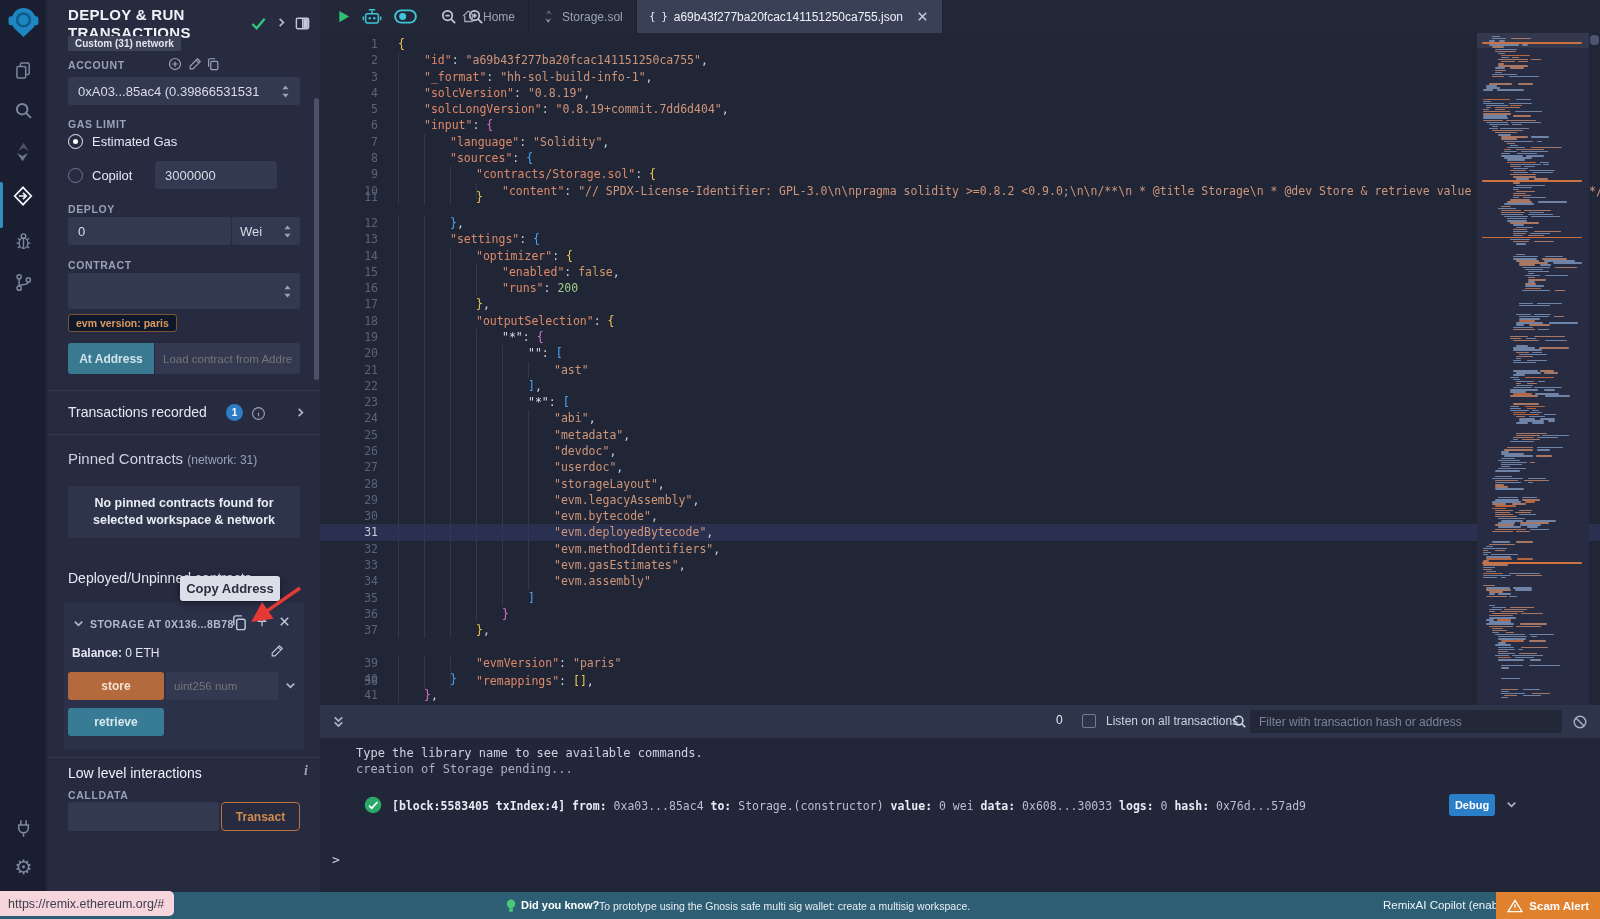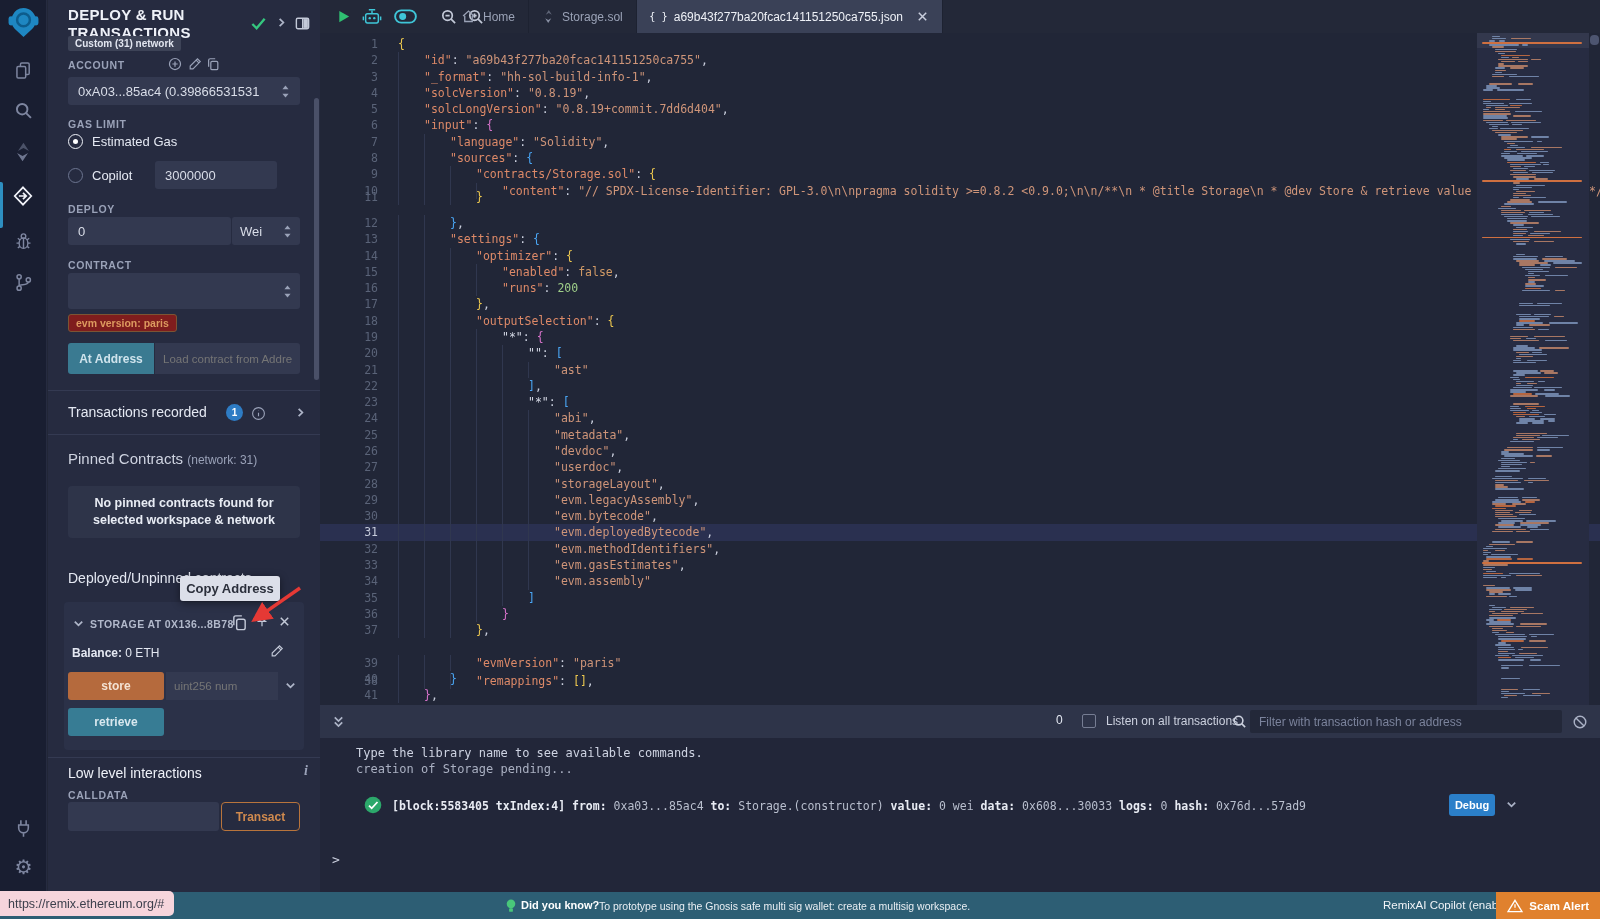--- a/index.html
+++ b/index.html
@@ -34,21 +34,21 @@
   #radio-est{left:20px;top:134px}#radio-est-lab{left:44px;top:134px}
   #radio-cus{left:20px;top:168px}#radio-cus-lab{left:44px;top:168px}
   #gas-input{position:absolute;left:107px;top:161px;width:122px;height:28px;padding:0 10px}
   #value-label{top:203px}
   #value-input{position:absolute;left:20px;top:217px;width:163px;height:28px;padding:0 10px}
   #wei-select{position:absolute;left:183px;top:217px;width:69px;height:28px;display:flex;align-items:center;padding:0 8px;border-left:1px solid #262b40;cursor:pointer}
   #wei-select .stepper{margin-left:auto;color:#9aa2b8}
   #contract-label{top:259px}
   #contract-select{position:absolute;left:20px;top:273px;width:232px;height:36px;display:flex;align-items:center;padding:0 8px;cursor:pointer}
   #contract-select .stepper{margin-left:auto;color:#9aa2b8}
-  #evm-badge{position:absolute;left:20px;top:314px;background:#7f1d1d;border:1px solid #7c5434;color:#dd9a5f;font-size:10.5px;font-weight:bold;padding:2px 7px;border-radius:3px}
+  #evm-badge{position:absolute;left:20px;top:314px;background:#0f172a;border:1px solid #7c5434;color:#dd9a5f;font-size:10.5px;font-weight:bold;padding:2px 7px;border-radius:3px}
   #ataddr-btn{position:absolute;left:20px;top:343px;width:86px;height:31px;background:#3a7a91;border:none;border-radius:3px 0 0 3px;color:#cfe3ec;font-size:12px;font-weight:bold;cursor:pointer}
   #load-input{position:absolute;left:107px;top:343px;width:145px;height:31px;border-radius:0 3px 3px 0;padding:0 8px;font-size:11.5px}
   .pdivider{position:absolute;left:0;width:272px;border-top:1px solid #343a52}
   #div1{top:390px}#div2{top:434px}#div3{top:757px}
   #txrec-title{position:absolute;left:20px;top:404px;font-size:14px;color:#e4e8f2}
   #txrec-badge{position:absolute;left:178px;top:404px;width:17px;height:17px;border-radius:50%;background:#2e7cc4;color:#fff;font-size:10px;font-weight:bold;display:flex;align-items:center;justify-content:center}
   #txrec-info{position:absolute;left:203px;top:406px;color:#9aa2b8}
   #txrec-chev{position:absolute;left:246px;top:406px;color:#aeb5c8}
   #pinned-title{position:absolute;left:20px;top:450px;font-size:15px;color:#ced3e0}
   #pinned-note{font-size:12px;color:#9aa2b8}

